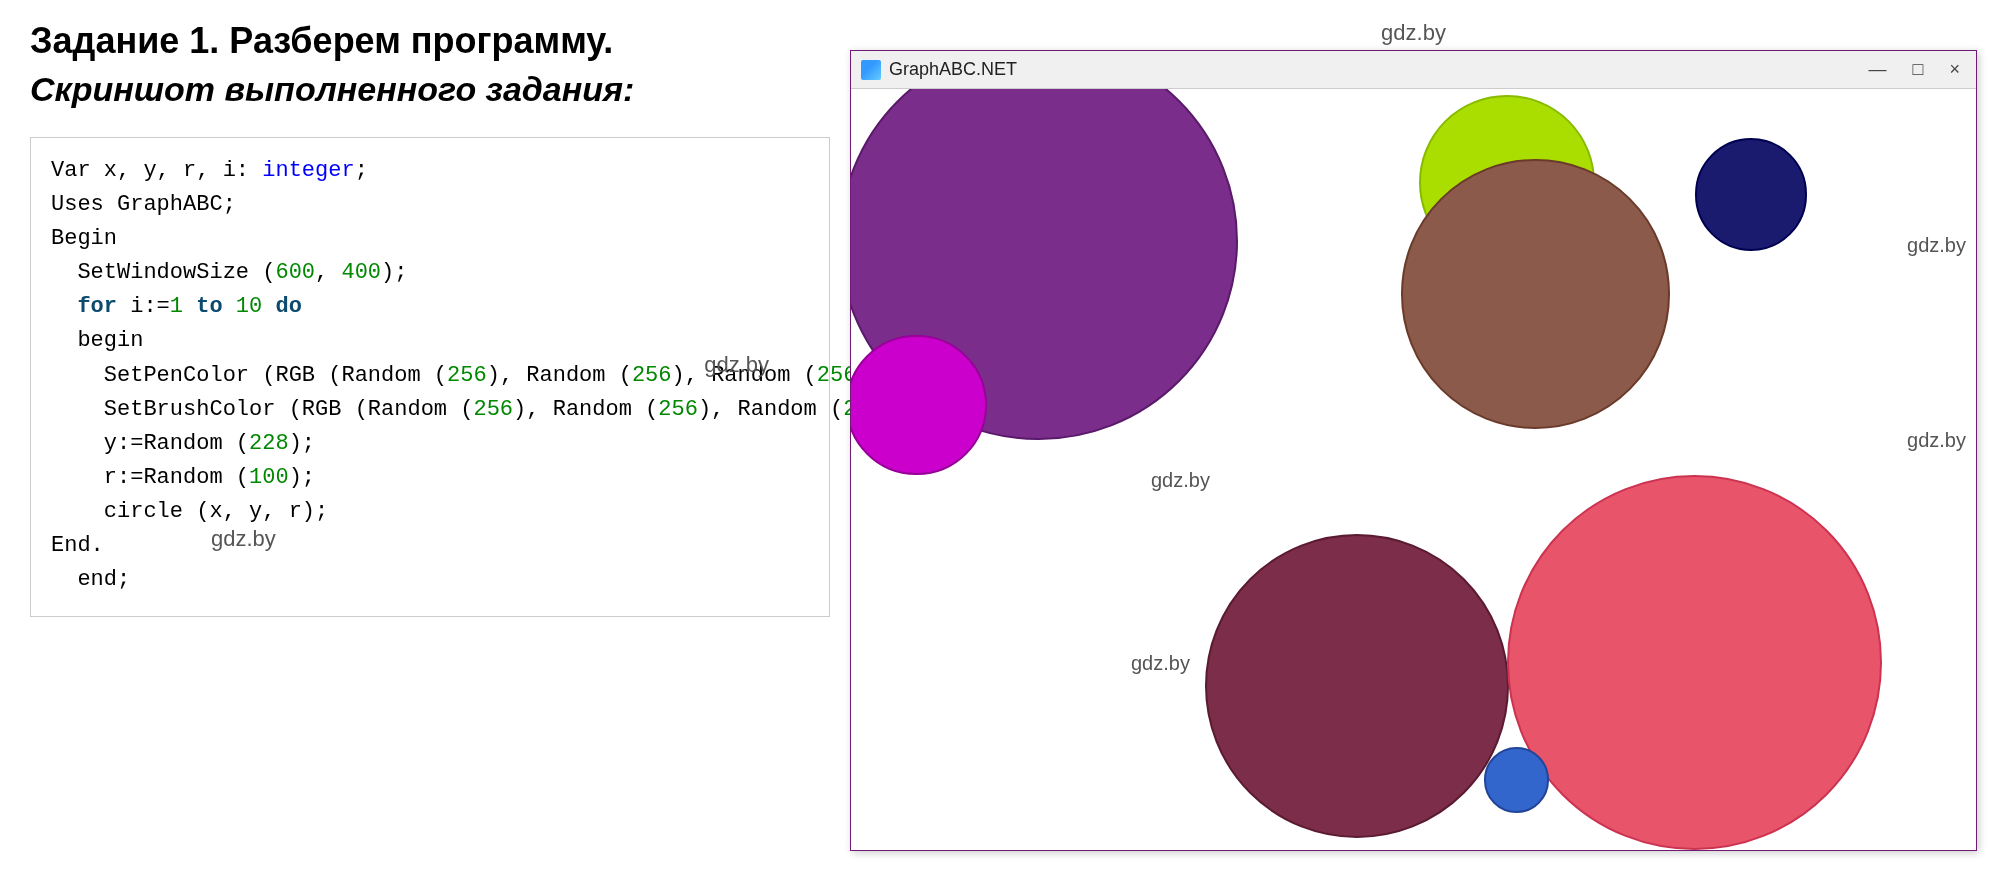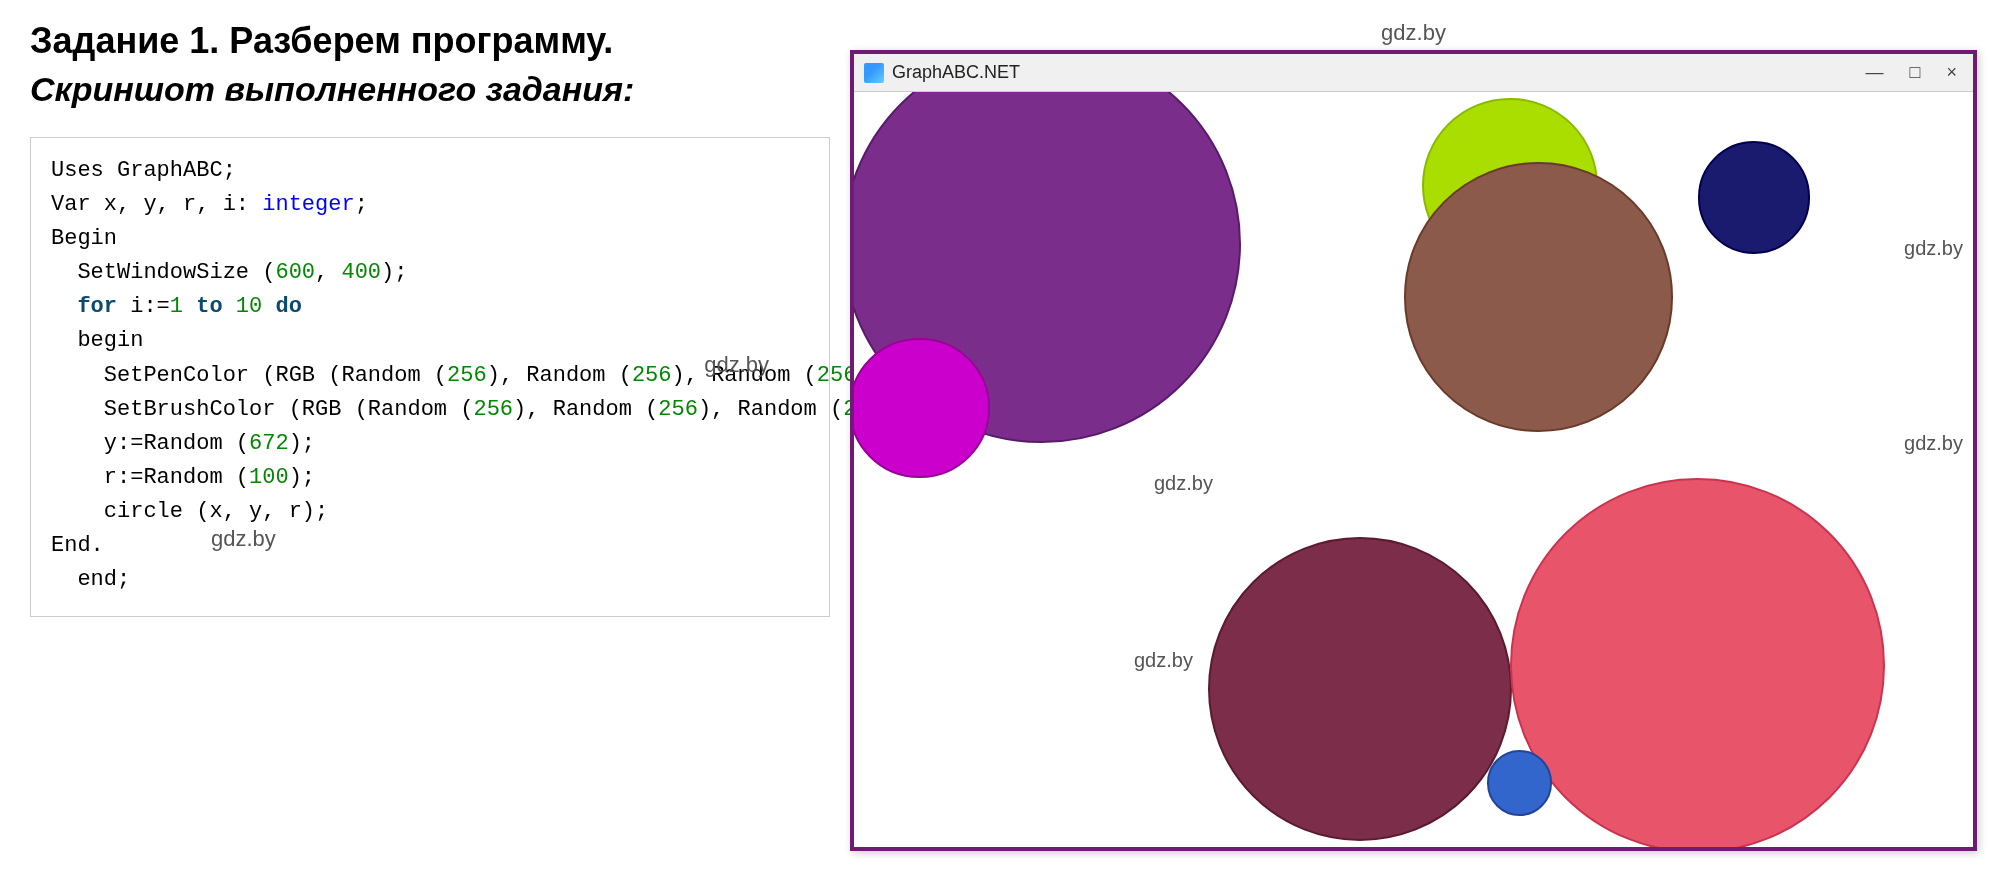--- a/index.html
+++ b/index.html
@@ -89,21 +89,21 @@
 
     .gdz-top-center {
       text-align: center;
       font-size: 22px;
       color: #555;
       margin-bottom: 4px;
     }
 
     
     .window {
-      border: 4px solid #701a75;
+      border: 1px solid #701a75;
       background: #f0abfc;
       flex: 1;
       display: flex;
       flex-direction: column;
       box-shadow: 2px 2px 8px rgba(0,0,0,0.2);
     }
 
     .window-titlebar {
       background: #f0f0f0;
       border-bottom: 1px solid #ccc;
@@ -174,29 +174,29 @@
 
   <div class="left-panel">
     <div class="task-title">
       <strong>Задание 1. Разберем программу.</strong>
     </div>
     <div class="screenshot-label">Скриншот выполненного задания:</div>
 
     <div class="code-area">
 
       <div id="code-lines-container">
+          <div class="code-line">Var x, y, r, i: <span class="kw-type">integer</span>;</div>
           <div class="code-line">Uses GraphABC;</div>
-          <div class="code-line">Var x, y, r, i: <span class="kw-type">integer</span>;</div>
           <div class="code-line">Begin</div>
           <div class="code-line">  SetWindowSize (<span class="num">600</span>, <span class="num">400</span>);</div>
           <div class="code-line">  <span class="kw-blue">for</span> i:=<span class="num">1</span> <span class="kw-blue">to</span> <span class="num">10</span> <span class="kw-blue">do</span></div>
           <div class="code-line">  begin</div>
           <div class="code-line">    SetPenColor (RGB (Random (<span class="num">256</span>), Random (<span class="num">256</span>), Random (<span class="num">256</span>)));</div>
           <div class="code-line">    SetBrushColor (RGB (Random (<span class="num">256</span>), Random (<span class="num">256</span>), Random (<span class="num">256</span>)));</div>
-          <div class="code-line">    y:=Random (<span class="num">672</span>);</div>
+          <div class="code-line">    y:=Random (<span class="num">228</span>);</div>
           <div class="code-line">    r:=Random (<span class="num">100</span>);</div>
           <div class="code-line">    circle (x, y, r);</div>
           <div class="code-line">End.</div>
           <div class="code-line">  end;</div>
         </div>
 
       <div class="gdz-watermark gdz-code-area">gdz.by</div>
       <div class="gdz-watermark gdz-bottom-left">gdz.by</div>
     </div>
   </div>

